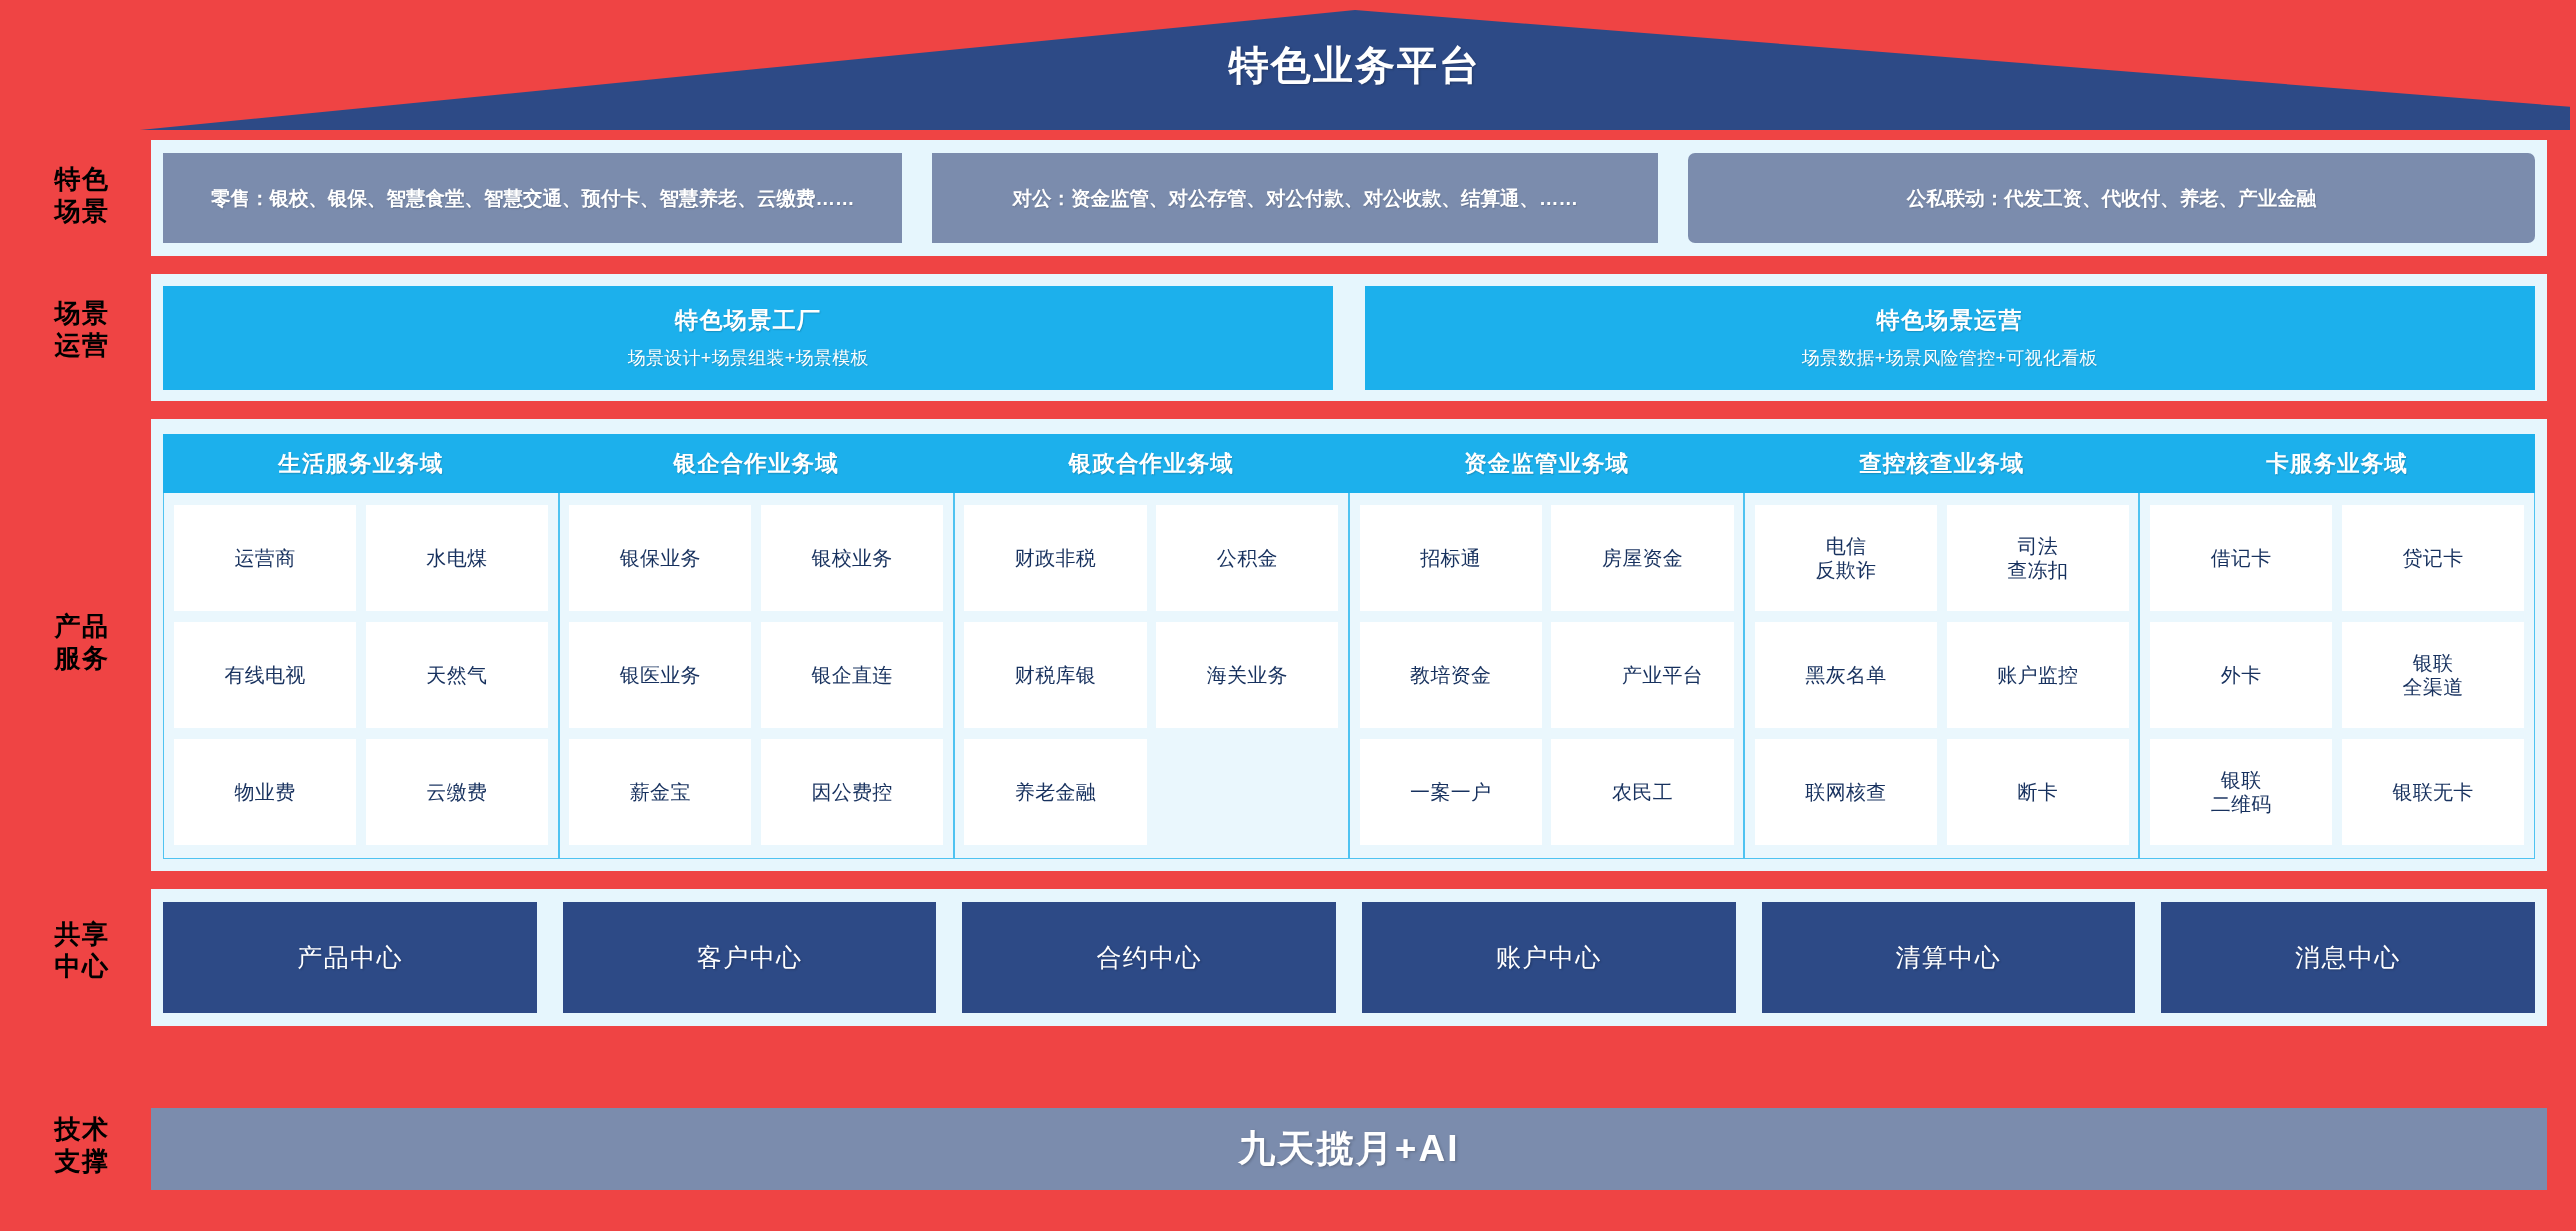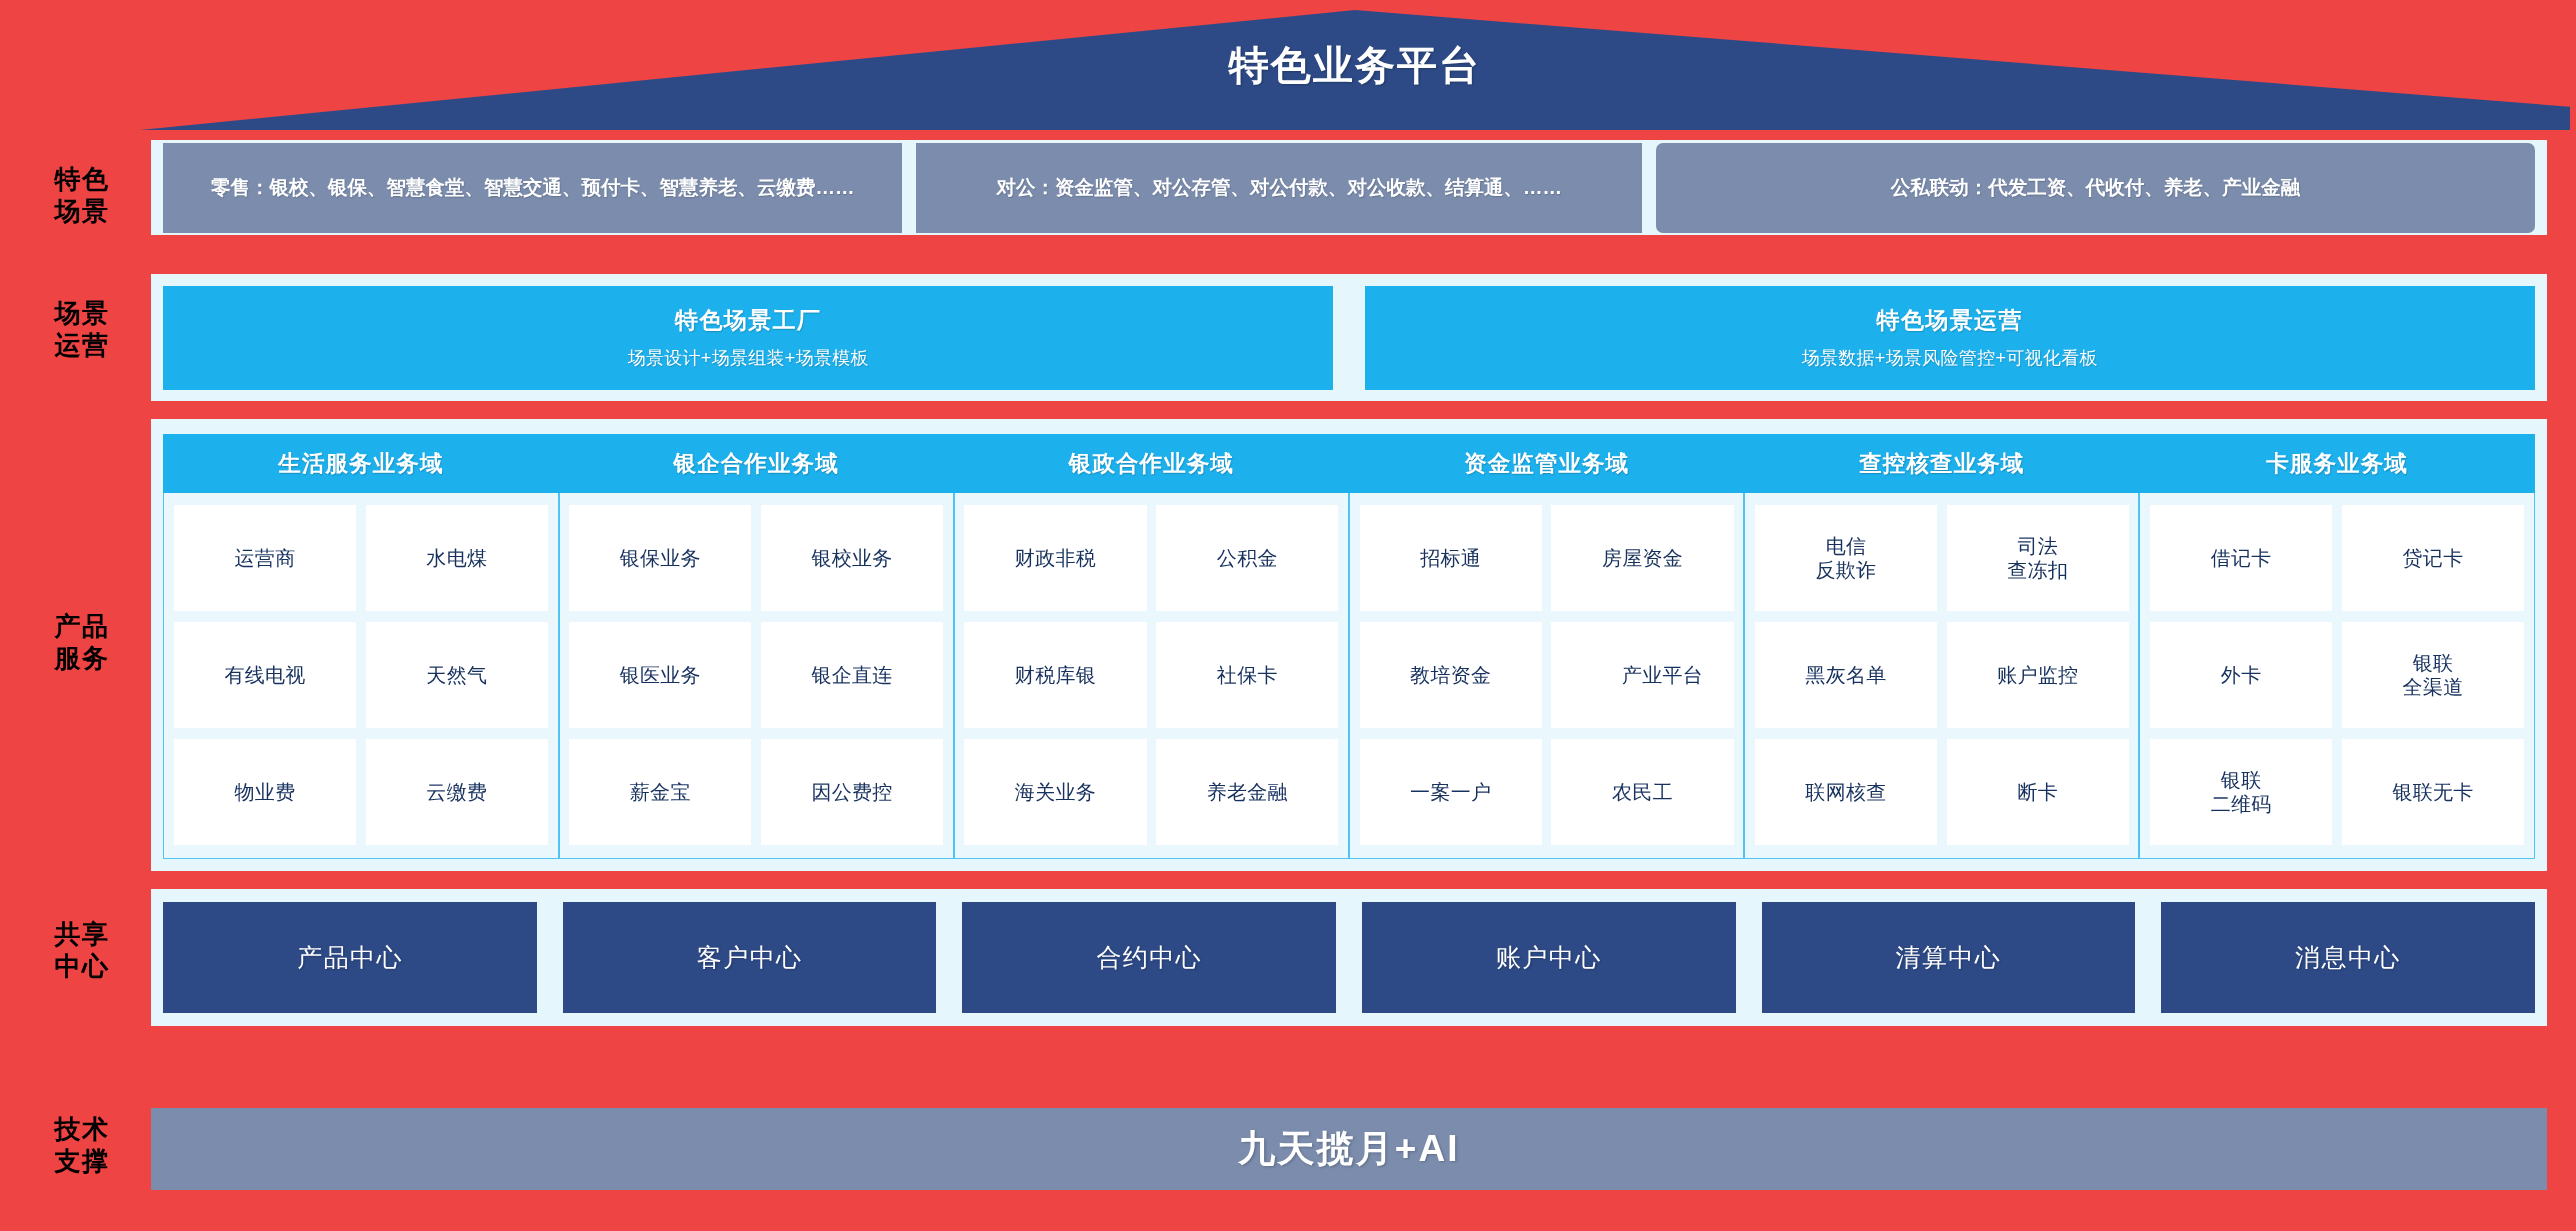--- a/index.html
+++ b/index.html
@@ -61,25 +61,25 @@
     position: absolute;
     left: 151px;
     width: 2396px;
     background: #e6f6fd;
     box-sizing: border-box;
   }
 
   
   #band-scenes {
     top: 140px;
-    height: 95px;
+    height: 116px;
     display: flex;
     align-items: center;
     padding: 0 12.3px;
-    gap: 14px;
+    gap: 30px;
   }
   .scene-chip {
     background: #7b8cad;
     color: #ffffff;
     font-size: 19.5px;
     font-weight: bold;
     line-height: 1.48;
     text-align: center;
     padding: 9.6px 11px;
     box-sizing: border-box;
@@ -283,21 +283,20 @@
         <div class="prod-cell" style="white-space: pre-line;">因公费控</div>
       </div>
     </div>
 
     <div class="domain-col">
       <div class="domain-head">银政合作业务域</div>
       <div class="domain-body">
         <div class="prod-cell" style="white-space: pre-line;">财政非税</div>
         <div class="prod-cell" style="white-space: pre-line;">公积金</div>
         <div class="prod-cell" style="white-space: pre-line;">财税库银</div>
-        <div class="prod-cell" style="white-space: pre-line;">社保卡</div>
         <div class="prod-cell" style="white-space: pre-line;">海关业务</div>
         <div class="prod-cell" style="white-space: pre-line;">养老金融</div>
       </div>
     </div>
 
     <div class="domain-col">
       <div class="domain-head">资金监管业务域</div>
       <div class="domain-body">
         <div class="prod-cell" style="white-space: pre-line;">招标通</div>
         <div class="prod-cell" style="white-space: pre-line;">房屋资金</div>

